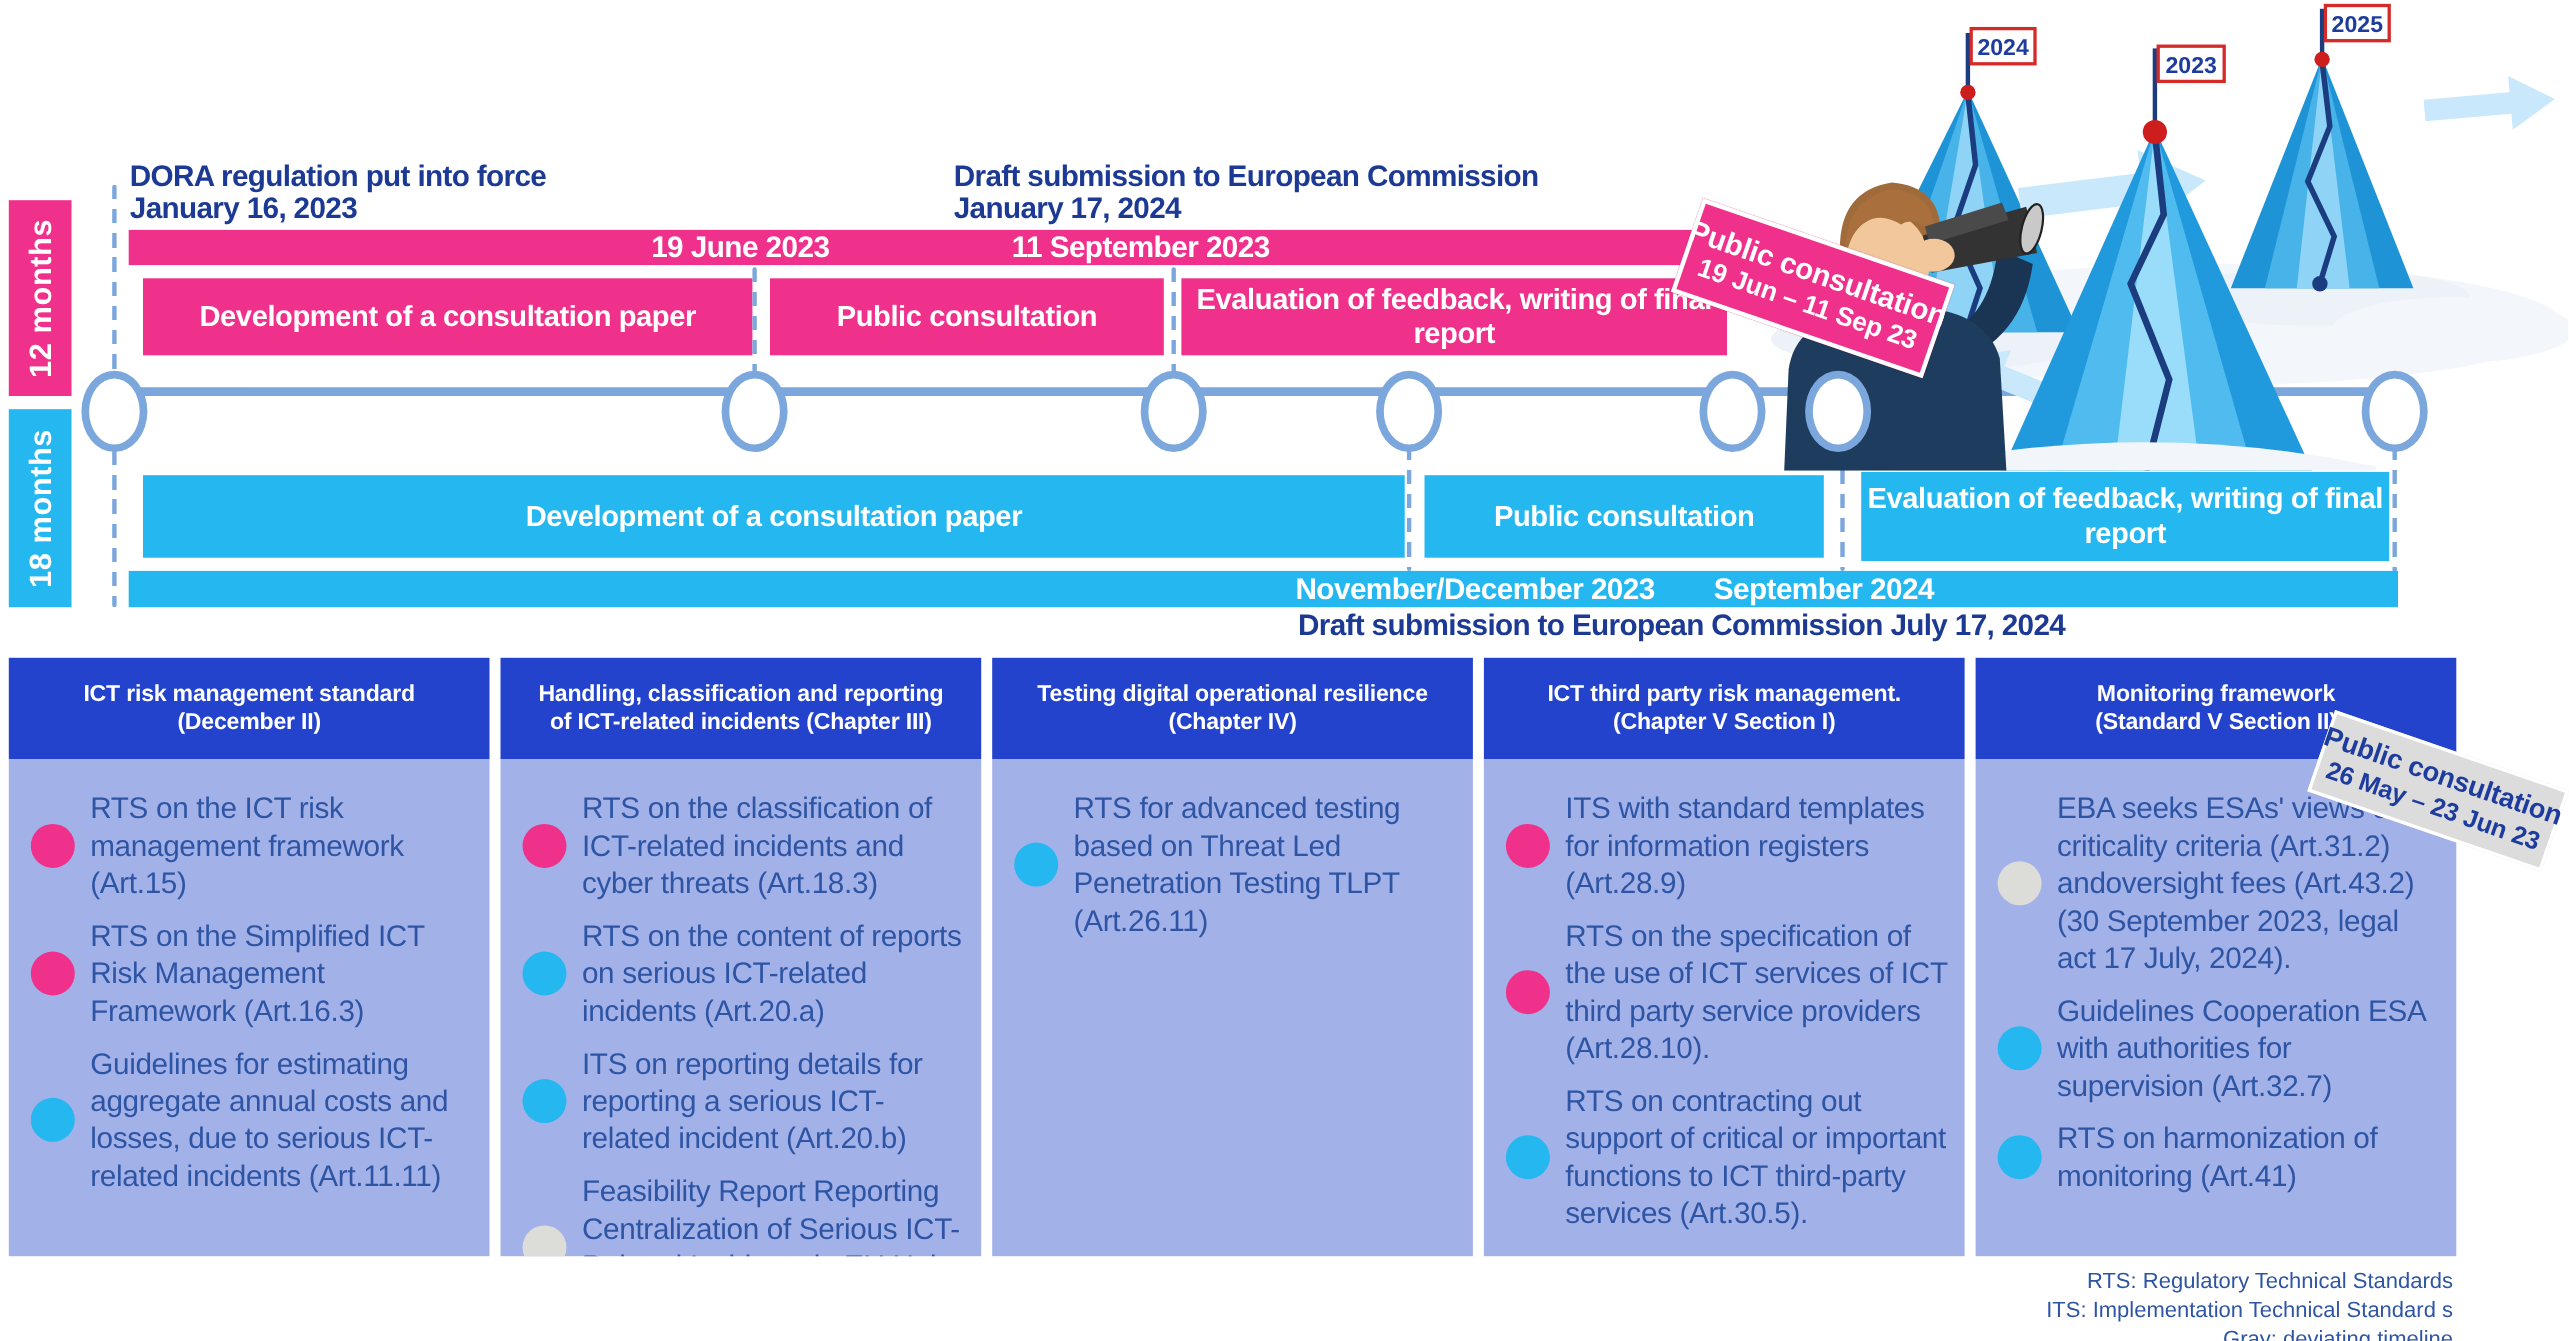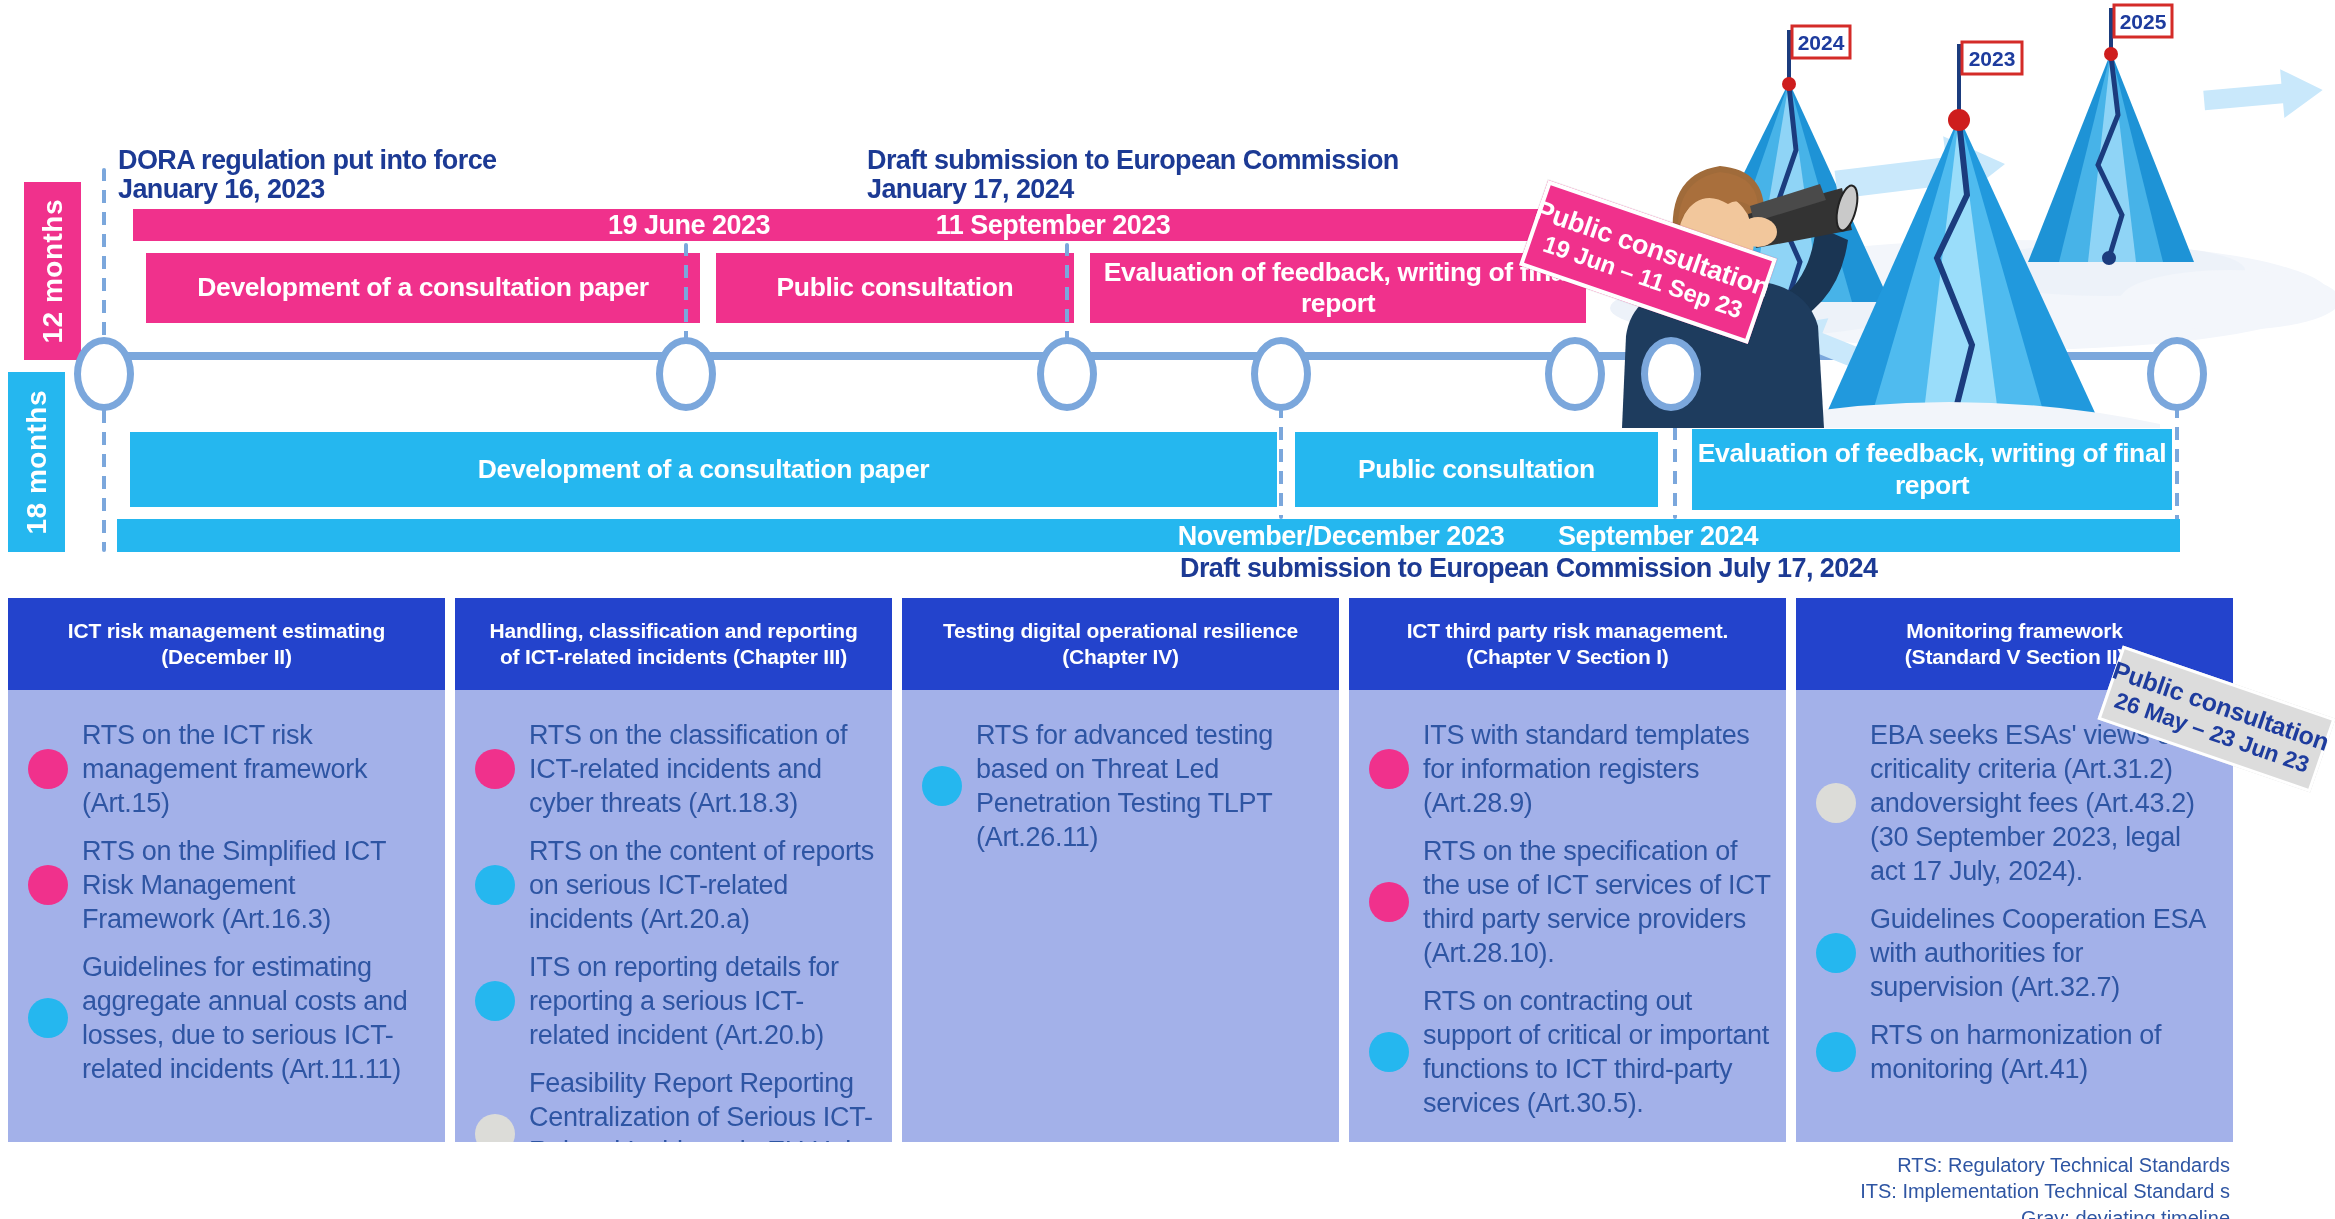--- a/index.html
+++ b/index.html
@@ -5,21 +5,21 @@
   :root{
     --pink:#F0318C; --cyan:#25B7EF; --headerBlue:#2343CC; --lavender:#A3B1E9;
     --navyText:#1C3A94; --bodyText:#2E55A3; --tblue:#7BA7DC; --bulletGray:#DCDCD8; --bannerGray:#DCDCDC;
   }
   html,body{margin:0;padding:0;background:#fff;}
   .stage{position:relative;width:2335px;height:1219px;background:#fff;overflow:hidden;
          font-family:"Liberation Sans",sans-serif;}
   
   .rowlabel{position:absolute;left:8px;width:57px;display:flex;align-items:center;justify-content:center;z-index:2;}
   .rowlabel span{writing-mode:vertical-rl;transform:rotate(180deg);color:#fff;font-weight:700;font-size:28px;letter-spacing:.5px;}
-  .bg-pink{background:var(--pink);margin-left:16px;} .bg-cyan{background:var(--cyan);}
+  .bg-pink{background:var(--pink);} .bg-cyan{background:var(--cyan);}
   
   .annot{position:absolute;color:var(--navyText);font-weight:700;font-size:27px;line-height:1.08;letter-spacing:-.6px;z-index:2;}
   .annot.right{}
   
   .strip{position:absolute;z-index:2;}
   .stripdate{position:absolute;top:50%;transform:translate(-50%,-50%);color:#fff;font-weight:700;font-size:27px;white-space:nowrap;letter-spacing:-.5px;}
   
   .phase{position:absolute;display:flex;align-items:center;justify-content:center;text-align:center;
          color:#fff;font-weight:700;font-size:26.5px;line-height:1.18;letter-spacing:-.4px;padding:0 2px;box-sizing:border-box;z-index:2;}
   
@@ -184,21 +184,21 @@
     <div class="l2">19 Jun – 11 Sep 23</div>
   </div>
   <div class="banner grayb" style="left:2104px;top:680px;width:225px;height:78px;transform:rotate(19deg);">
     <div class="l1" style="font-size:25px;">Public consultation</div>
     <div class="l2" style="font-size:23px;">26 May – 23 Jun 23</div>
   </div>
 
   <div id="columns">
       <div class="column" style="left: 8px;">
         <div class="colheader">
-          <div>ICT risk management estimating</div>
+          <div>ICT risk management standard</div>
           <div>(December II)</div>
         </div>
         <div class="colbody">
           <div class="item">
             <span class="dot" style="background: rgb(240, 49, 140);"></span>
             <span class="itext">RTS on the ICT risk management framework (Art.15)</span>
           </div>
           <div class="item">
             <span class="dot" style="background: rgb(240, 49, 140);"></span>
             <span class="itext">RTS on the Simplified ICT Risk Management Framework (Art.16.3)</span>

